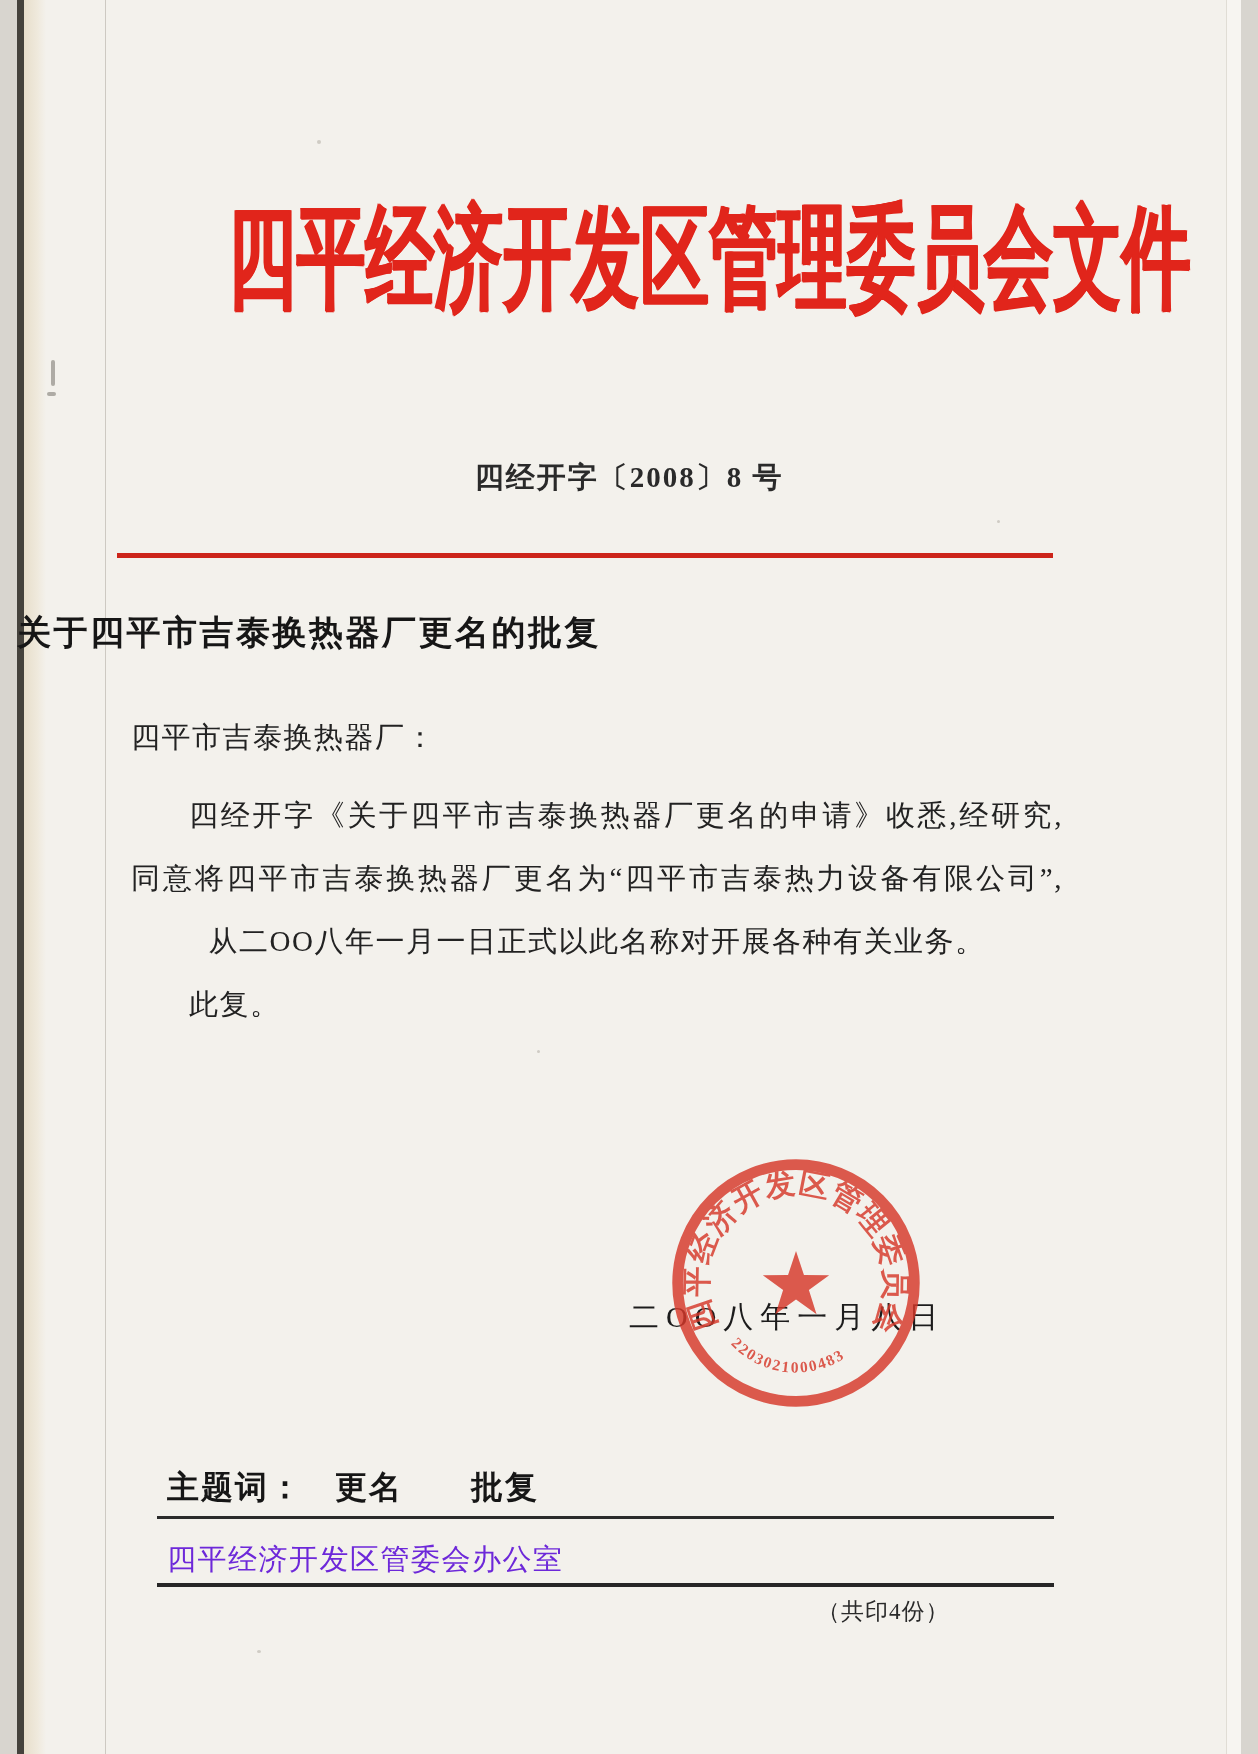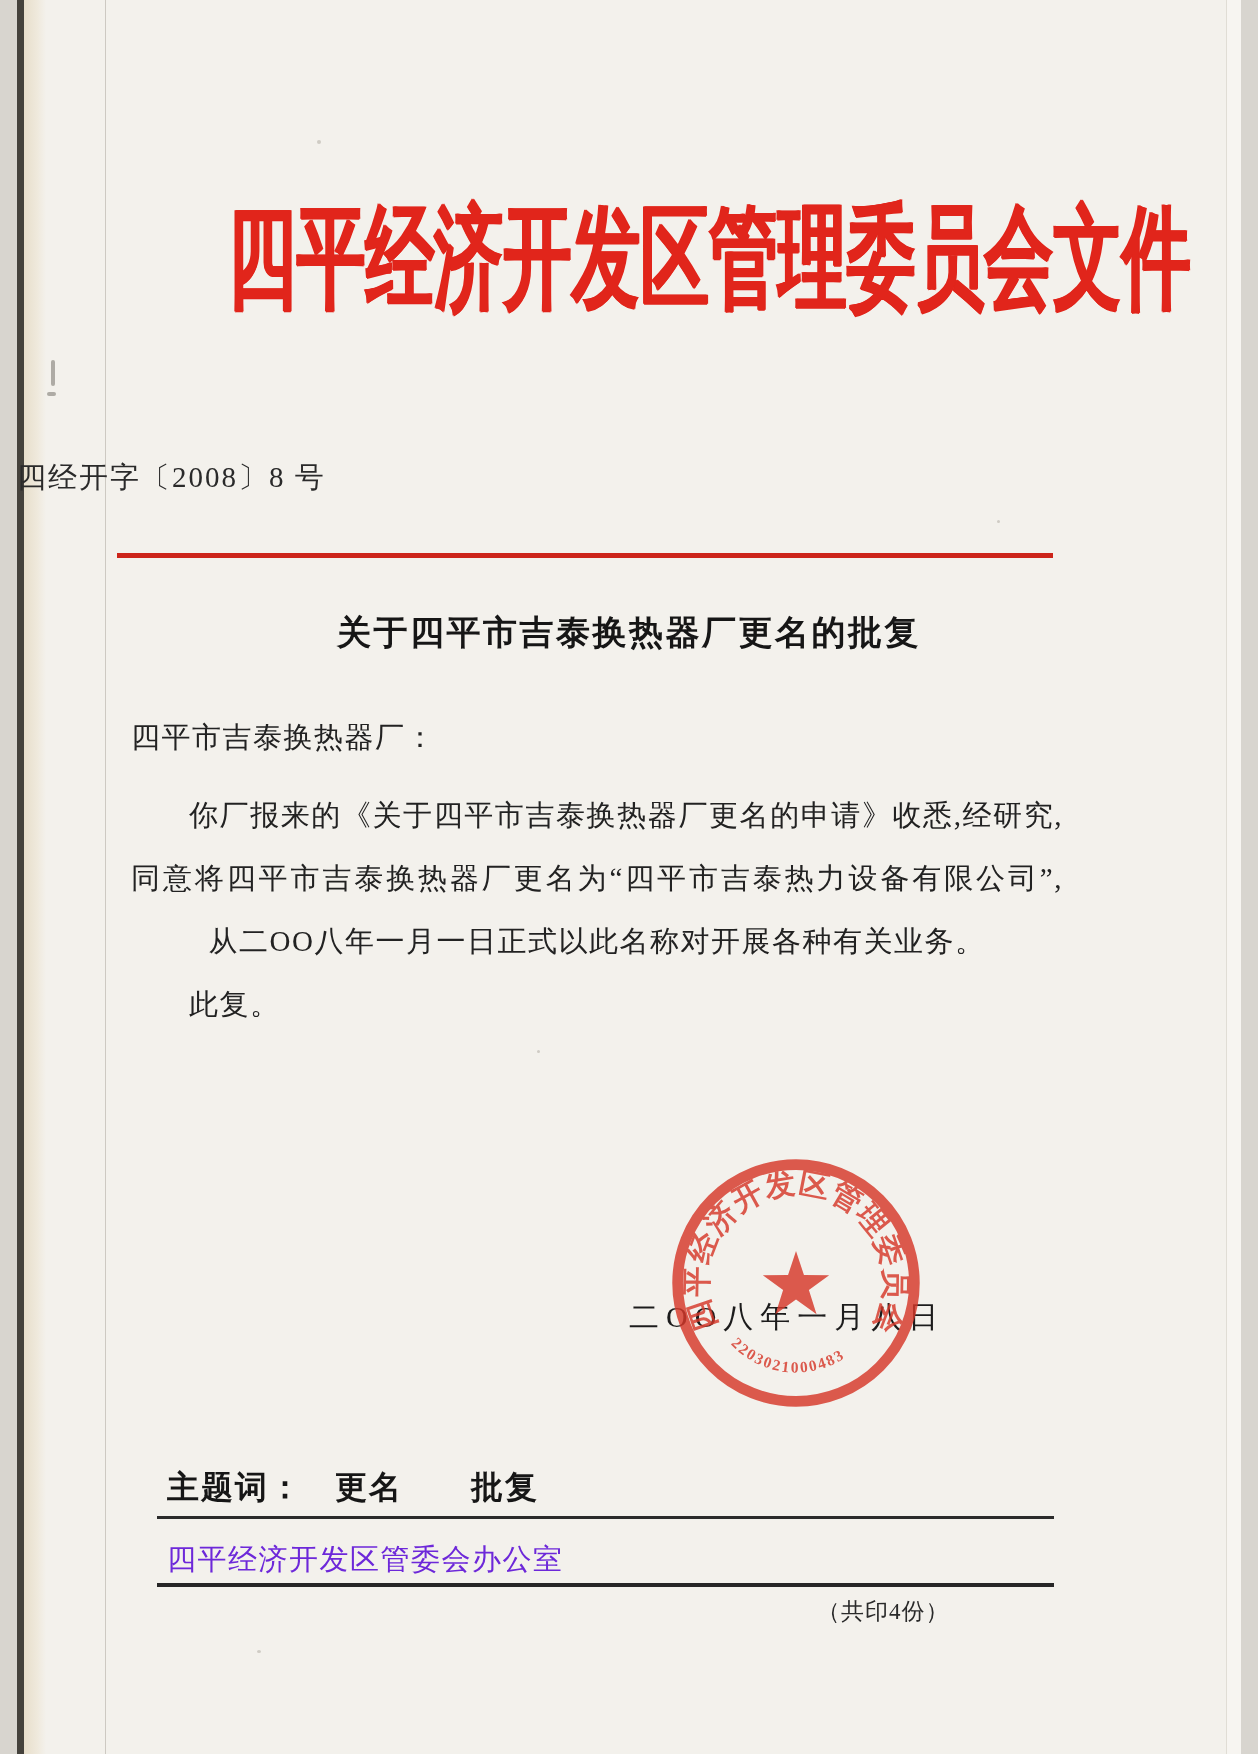--- a/index.html
+++ b/index.html
@@ -29,27 +29,27 @@
     position:absolute;left:0;right:0;top:183px;height:150px;
     text-align:center;white-space:nowrap;
     font-size:104px;line-height:150px;font-weight:bold;
     color:#e1251b;
     transform:scale(0.655,1.08);transform-origin:50% 50%;
     text-shadow:1.5px 0 0 #e1251b,-1.5px 0 0 #e1251b,0 1px 0 #e1251b;
     letter-spacing:1px;
   }
   .doc-number{
     position:absolute;left:0;right:0;top:458px;
-    font-size:29px;letter-spacing:2px;color:#2a2a2a;
+    text-align:center;font-size:29px;letter-spacing:2px;color:#2a2a2a;font-weight:bold;
   }
   .red-rule{position:absolute;left:100px;top:553px;width:936px;height:5px;background:#cc241a;}
 
   .subject-title{
     position:absolute;left:0;right:0;top:610px;
-    text-align:center;font-size:34px;font-weight:bold;letter-spacing:2.5px;color:#161616;
+    text-align:left;font-size:34px;font-weight:bold;letter-spacing:2.5px;color:#161616;
   }
 
   
   .body-block{position:absolute;left:114px;top:716px;width:932px;font-size:29px;color:#222;}
   .body-line{position:absolute;left:0;width:100%;line-height:42px;letter-spacing:1.5px;white-space:nowrap;}
   .body-line.justify{white-space:normal;text-align:justify;text-align-last:justify;}
   .indent{text-indent:58px;}
   .bl-0{top:0;}
   .bl-1{top:78px;}
   .bl-2{top:141px;}
@@ -94,21 +94,21 @@
   <div class="red-smudge"></div>
 
   <div class="header-title">四平经济开发区管理委员会文件</div>
   <div class="doc-number">四经开字〔2008〕8 号</div>
   <div class="red-rule"></div>
 
   <div class="subject-title">关于四平市吉泰换热器厂更名的批复</div>
 
   <div class="body-block">
     <div class="body-line bl-0">四平市吉泰换热器厂：</div>
-    <div class="body-line bl-1 justify indent">你厂报来的《关于四平市吉泰换热器厂更名的申请》收悉,经研究,</div>
+    <div class="body-line bl-1 justify indent">四经开字《关于四平市吉泰换热器厂更名的申请》收悉,经研究,</div>
     <div class="body-line bl-2 justify">同意将四平市吉泰换热器厂更名为“四平市吉泰热力设备有限公司”,</div>
     <div class="body-line bl-3">从二OO八年一月一日正式以此名称对开展各种有关业务。</div>
     <div class="body-line bl-4 indent">此复。</div>
   </div>
 
   <div class="issue-date">二OO八年一月八日</div>
 
   <div class="seal">
     <svg viewBox="0 0 270 270" xmlns="http://www.w3.org/2000/svg">
       <defs>

